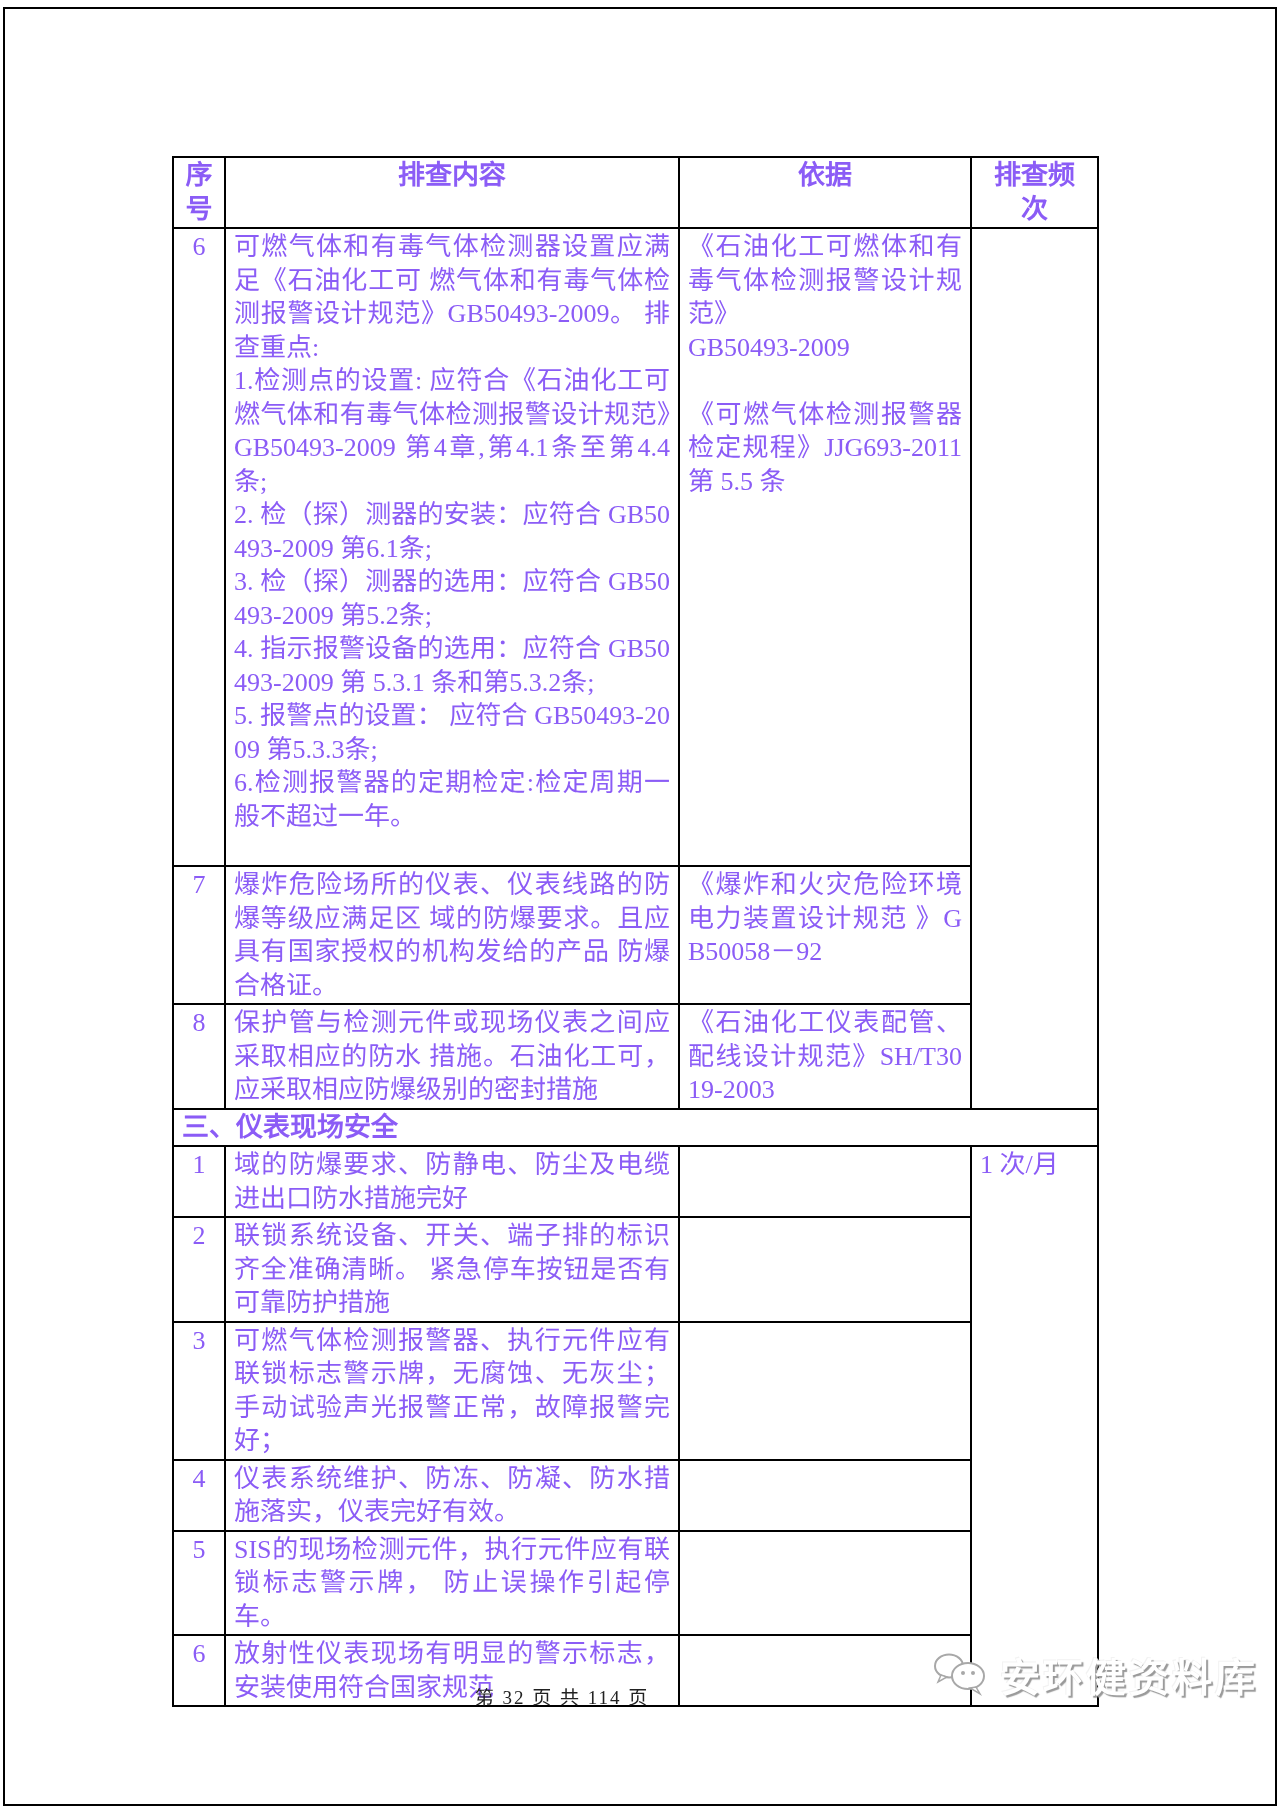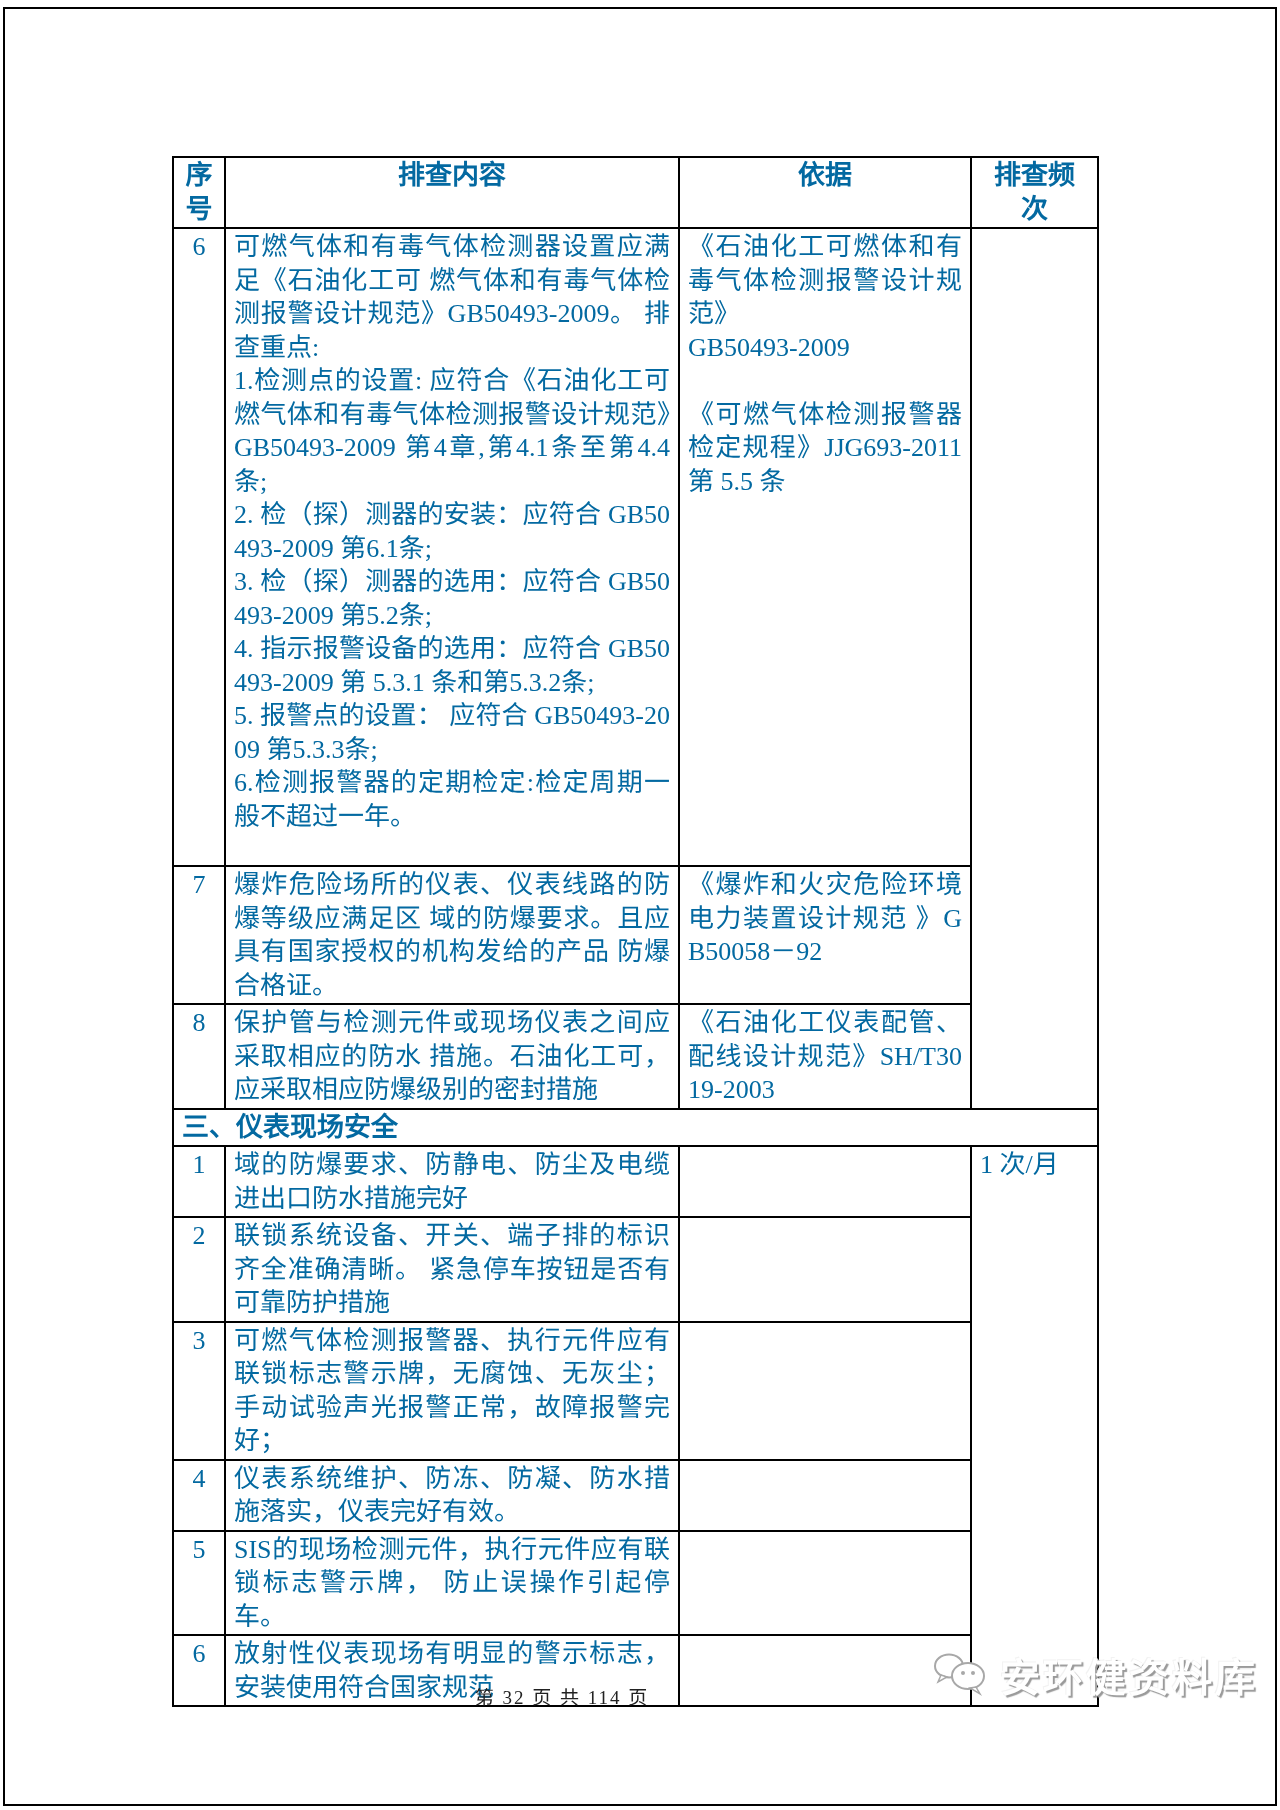--- a/index.html
+++ b/index.html
@@ -25,21 +25,21 @@
   
   table.checklist {
     position: absolute;
     left: 172px;
     top: 156px;
     width: 925px;
     border-collapse: collapse;
     table-layout: fixed;
     font-size: 26px;
     line-height: 33.5px;
-    color: #0369a1;
+    color: #8b5cf6;
   }
   table.checklist td, table.checklist th {
     border: 2px solid #000000;
     padding: 1px 8px;
     vertical-align: top;
     overflow: hidden;
     word-break: break-all;
   }
   th.hdr {
     font-weight: bold;

